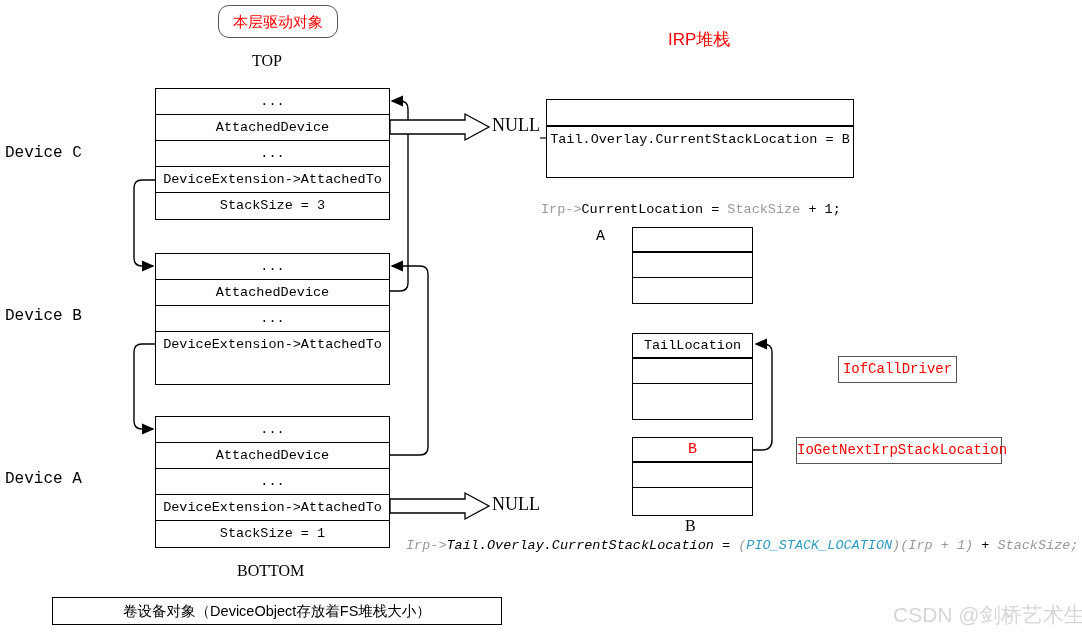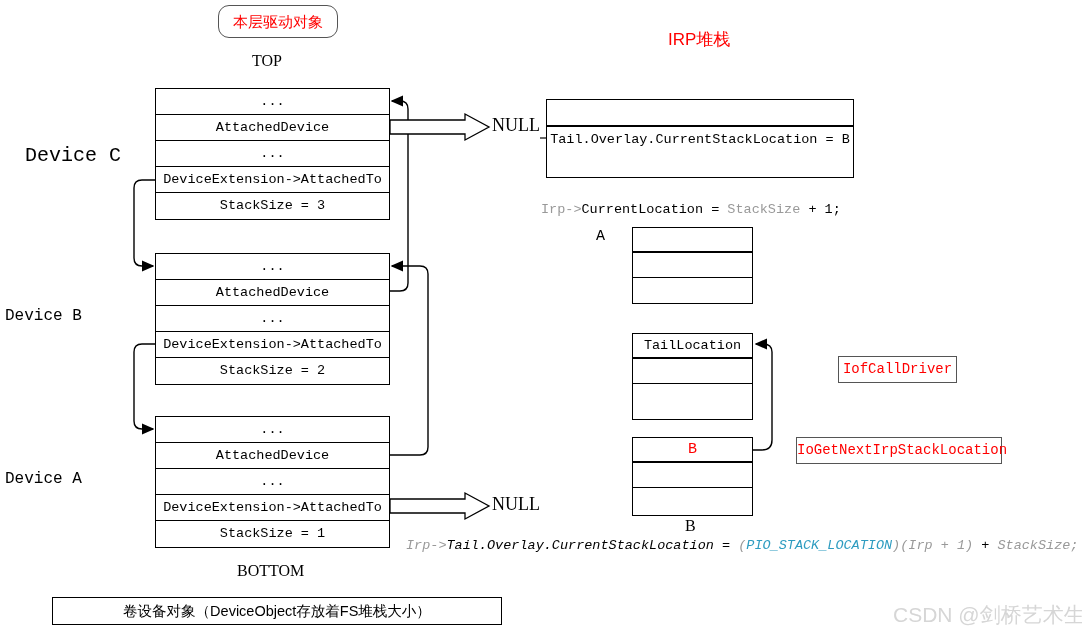--- a/index.html
+++ b/index.html
@@ -168,38 +168,37 @@
     <path d="M540,138 L546,138" stroke="#000" stroke-width="1.2" fill="none"></path>
   </svg>
 
   <div class="cnbox" style="left:218px; top:5px; width:120px; height:33px; line-height:31px; font-size:15px; color:#ff0000;border-radius:11px;">本层驱动对象</div>
 
   <div class="redtitle" style="left:668px; top:28px; font-size:17px;">IRP堆栈</div>
 
   <div class="lbl-serif" style="left:252px; top:52px; font-size:16px;">TOP</div>
   <div class="lbl-serif" style="left:237px; top:562px; font-size:16px;">BOTTOM</div>
 
-  <div class="lbl" style="left:5px; top:144px; font-size:20px;margin-left:20px;">Device C</div>
+  <div class="lbl" style="left:5px; top:144px; font-size:16px;">Device C</div>
   <div class="lbl" style="left:5px; top:307px; font-size:16px;">Device B</div>
   <div class="lbl" style="left:5px; top:470px; font-size:16px;">Device A</div>
 
   <div class="devbox" style="left:155px; top:88px; width:235px; height:132px;">
     <div class="devrow">...</div>
     <div class="devrow">AttachedDevice</div>
     <div class="devrow">...</div>
     <div class="devrow">DeviceExtension-&gt;AttachedTo</div>
     <div class="devrow">StackSize = 3</div>
   </div>
 
   <div class="devbox" style="left:155px; top:253px; width:235px; height:132px;">
     <div class="devrow">...</div>
     <div class="devrow">AttachedDevice</div>
     <div class="devrow">...</div>
     <div class="devrow">DeviceExtension-&gt;AttachedTo</div>
-    <div class="devrow">StackSize = 2</div>
   </div>
 
   <div class="devbox" style="left:155px; top:416px; width:235px; height:132px;">
     <div class="devrow">...</div>
     <div class="devrow">AttachedDevice</div>
     <div class="devrow">...</div>
     <div class="devrow">DeviceExtension-&gt;AttachedTo</div>
     <div class="devrow">StackSize = 1</div>
   </div>
 

